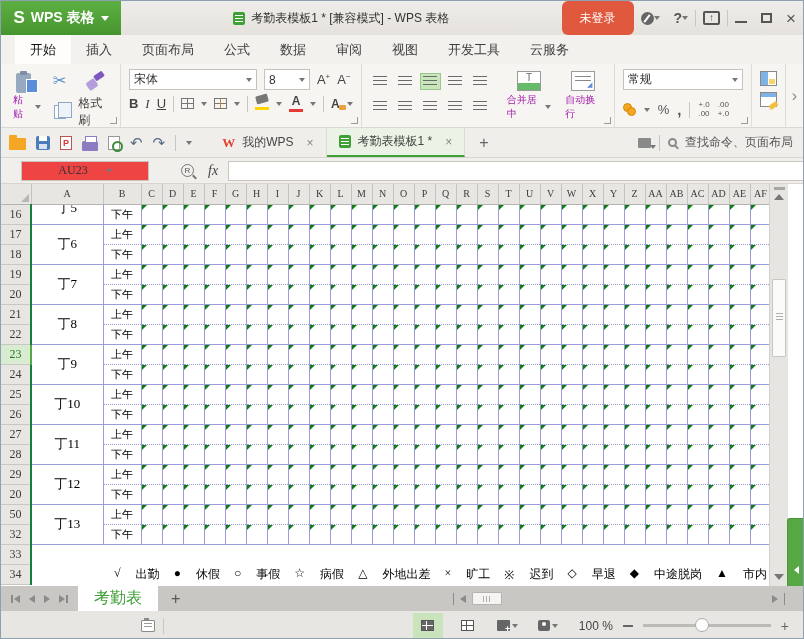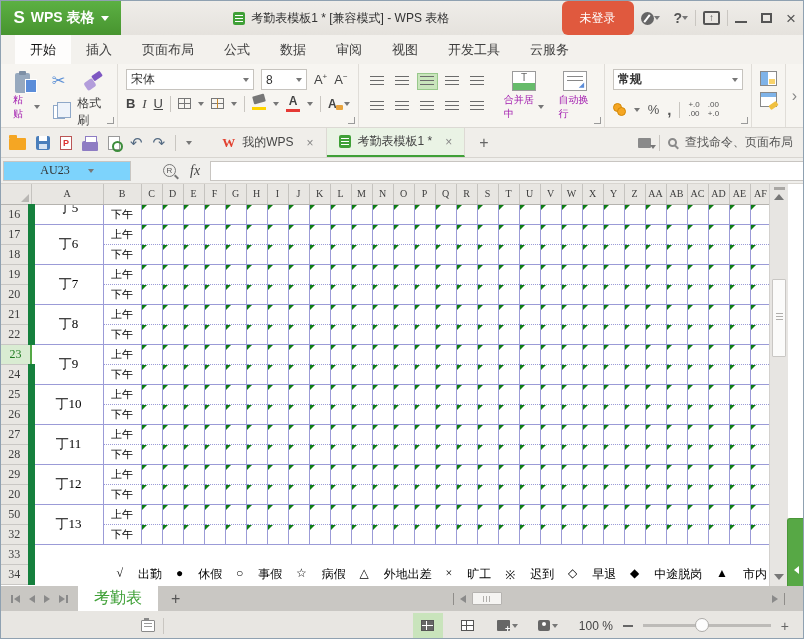--- a/index.html
+++ b/index.html
@@ -122,33 +122,33 @@
   #newtab{display:flex;align-items:center;padding:0 14px;color:#666;font-size:16px;}
   #docbar-right{margin-left:auto;display:flex;align-items:center;gap:8px;padding-right:10px;}
   .tablist-ic{width:13px;height:10px;background:#8a8a8a;border-radius:1px;position:relative;}
   .tablist-ic::after{content:"";position:absolute;right:-5px;bottom:-1px;border-left:3px solid transparent;border-right:3px solid transparent;border-top:4px solid #777;}
   .mag{width:9px;height:9px;border:2px solid #8a8a8a;border-radius:50%;position:relative;}
   .mag::after{content:"";position:absolute;width:5px;height:2px;background:#8a8a8a;transform:rotate(45deg);right:-4px;bottom:-3px;}
   #search-text{font-size:12px;color:#555;}
 
   
   #formulabar{height:26px;background:#f0efec;display:flex;align-items:center;border-bottom:1px solid #d8d5d0;}
-  #namebox{width:128px;height:20px;background:#7dd3fc;border:1px solid #c8c5c1;margin-left:2px;display:flex;align-items:center;
+  #namebox{width:128px;height:20px;background:#ef4444;border:1px solid #c8c5c1;margin-left:20px;display:flex;align-items:center;
     font-size:12px;color:#333;justify-content:center;gap:18px;}
   .rx{width:13px;height:13px;border:1px solid #777;border-radius:50%;font-size:8px;color:#555;display:flex;align-items:center;justify-content:center;position:relative;margin-left:32px;}
   .rx::after{content:"";position:absolute;width:5px;height:2px;background:#777;transform:rotate(45deg);right:-4px;bottom:-2px;}
   #fx{font-family:"Liberation Serif",serif;font-style:italic;font-size:14px;color:#444;margin:0 10px 0 14px;}
   #formula-input{flex:1;height:20px;background:#fff;border:1px solid #c8c5c1;border-right:none;}
 
   
   #gridarea{position:relative;height:402px;background:#fff;overflow:hidden;}
   table#sheet{border-collapse:collapse;table-layout:fixed;width:770px;font-family:"Liberation Serif","DejaVu Serif",serif;}
   #sheet th{background:#e8e6e2;font-weight:normal;color:#3c3c3c;padding:0;}
   #sheet thead th{height:15px;font-size:10px;border-right:1px solid #c5c3bf;border-bottom:1px solid #b5b3af;}
-  #sheet tbody th{font-size:12px;border-right:7px solid #15803d;border-bottom:1px solid #c9c7c4;}
+  #sheet tbody th{font-size:12px;border-right:2px solid #15803d;border-bottom:1px solid #c9c7c4;}
   #sheet thead th.corner{position:relative;}
   #sheet thead th.corner::after{content:"";position:absolute;right:2px;bottom:2px;
     border-left:8px solid transparent;border-bottom:8px solid #b9b7b4;}
   #sheet tbody th.sel{background:#d9ecd2;color:#1f7a1f;border-right:2px solid #54a845;}
   #sheet tr{height:20px;}
   #sheet td{padding:0;text-align:center;color:#000;}
   td.a{font-size:13px;border-right:1px solid #9b9bd7;}
   td.b{font-size:11px;border-right:1px solid #9b9bd7;}
   td.c{border-right:1px solid #9b9bd7;position:relative;}
   td.bs{border-bottom:1px solid #9b9bd7;}
@@ -381,21 +381,21 @@
         <span class="ic-wrap"></span>
         <span class="lbl">
             <span>自动换行</span>
           </span>
       </div>
       <span class="dlg"></span>
     </div>
 
     <div class="rgroup">
       <div class="fontcol">
-        <div class="selbox" style="width:130px;font-weight:bold;">
+        <div class="selbox" style="width:120px;">
           <span class="fill">常规</span>
           <span class="tri tri-g"></span>
         </div>
         <div class="numrow">
           <span style="display:flex;">
               <span class="coin"></span>
               <span class="coin coin2"></span>
             </span>
           <span class="tri tri-g"></span>
           <span class="pct">%</span>

